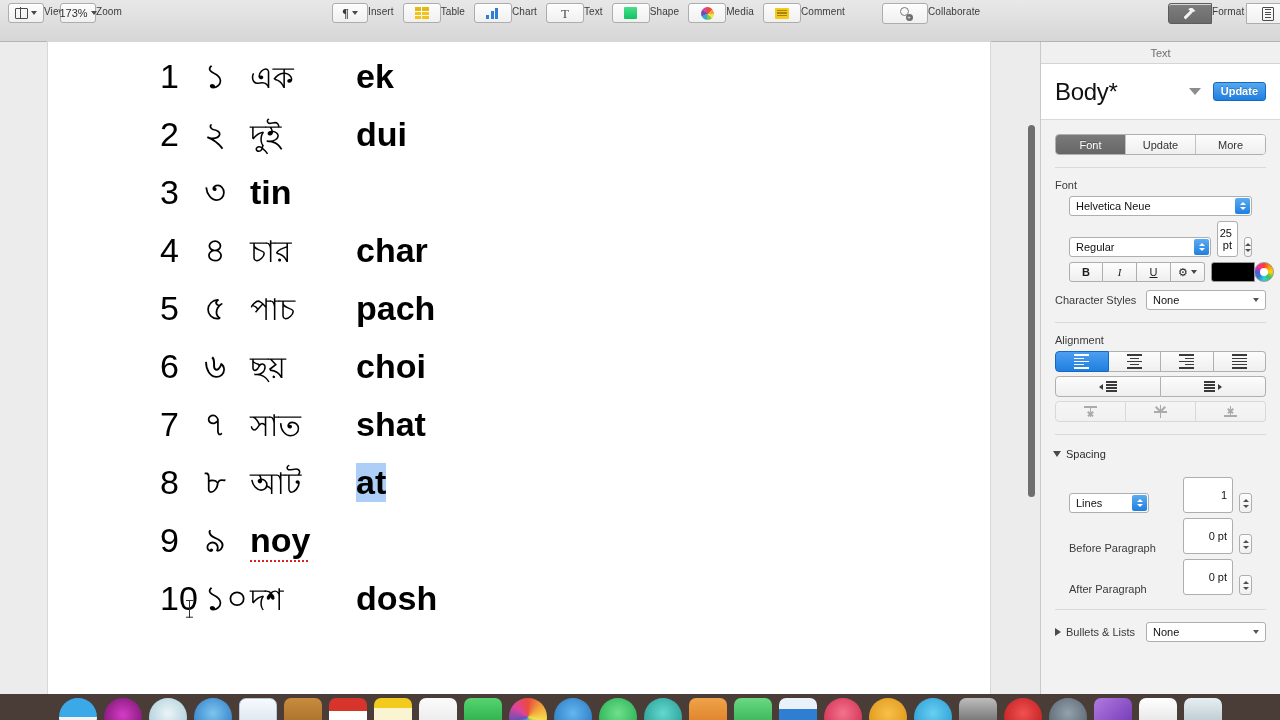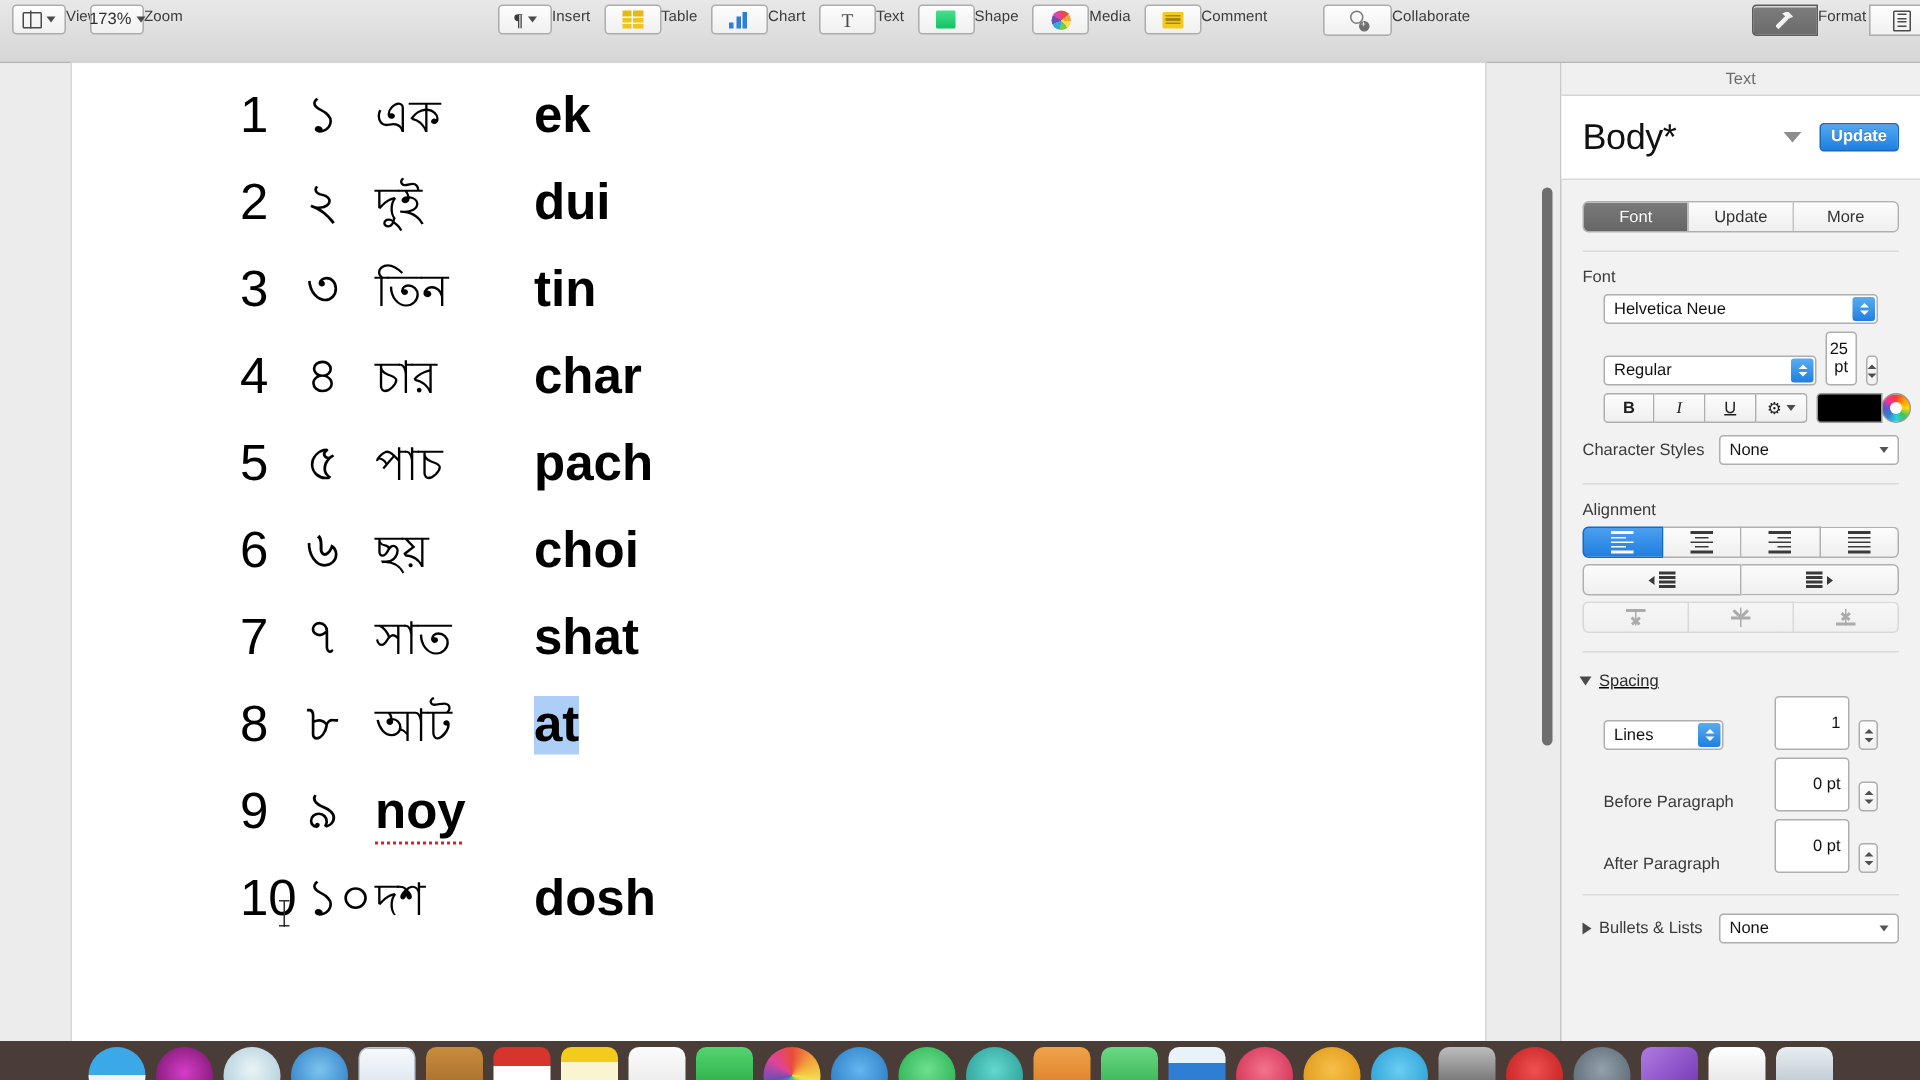--- a/index.html
+++ b/index.html
@@ -257,21 +257,21 @@
   .on .ali i { background: #fff; }
   .ali.l i:nth-child(2), .ali.l i:nth-child(4) { width: 62%; }
   .ali.c i:nth-child(2), .ali.c i:nth-child(4) { width: 62%; margin: 0 auto; }
   .ali.r i:nth-child(2), .ali.r i:nth-child(4) { width: 62%; margin-left: auto; }
   .indent { display:flex; align-items:center; gap:3px; }
   .arrowL { width:0;height:0;border-top:3.5px solid transparent;border-bottom:3.5px solid transparent;border-right:4px solid #3a3a3a; }
   .arrowR { width:0;height:0;border-top:3.5px solid transparent;border-bottom:3.5px solid transparent;border-left:4px solid #3a3a3a; }
   .vglyph { width: 13px; height: 13px; position: relative; }
   .vglyph i { position: absolute; background: #3a3a3a; }
 
-  .disc { display: flex; align-items: center; margin: 13px 0 4px 12px; text-decoration: underline; }
+  .disc { display: flex; align-items: center; margin: 13px 0 17px 12px; }
   .tri { width: 0; height: 0; margin-right: 5px; }
   .tri.open { border-left: 4.5px solid transparent; border-right: 4.5px solid transparent; border-top: 6px solid #4a4a4a; }
   .tri.closed { border-top: 4.5px solid transparent; border-bottom: 4.5px solid transparent; border-left: 6px solid #4a4a4a; }
   .disc span { font-size: 11px; color: #2a2a2a; }
 
   
   .dock {
     position: absolute; left: 0; bottom: 0; width: 1280px; height: 26px;
     background: #4a3d38;
     display: flex; align-items: flex-start; justify-content: center;
@@ -414,21 +414,20 @@
         <div class="row">
           <span class="c-ar">2</span>
           <span class="c-bn">২</span>
           <span class="c-bw">দুই</span>
           <span class="c-tr">dui</span>
         </div>
 
         <div class="row">
           <span class="c-ar">3</span>
           <span class="c-bn">৩</span>
-          <span class="c-bw">তিন</span>
           <span class="c-tr">tin</span>
         </div>
 
         <div class="row">
           <span class="c-ar">4</span>
           <span class="c-bn">৪</span>
           <span class="c-bw">চার</span>
           <span class="c-tr">char</span>
         </div>
 

